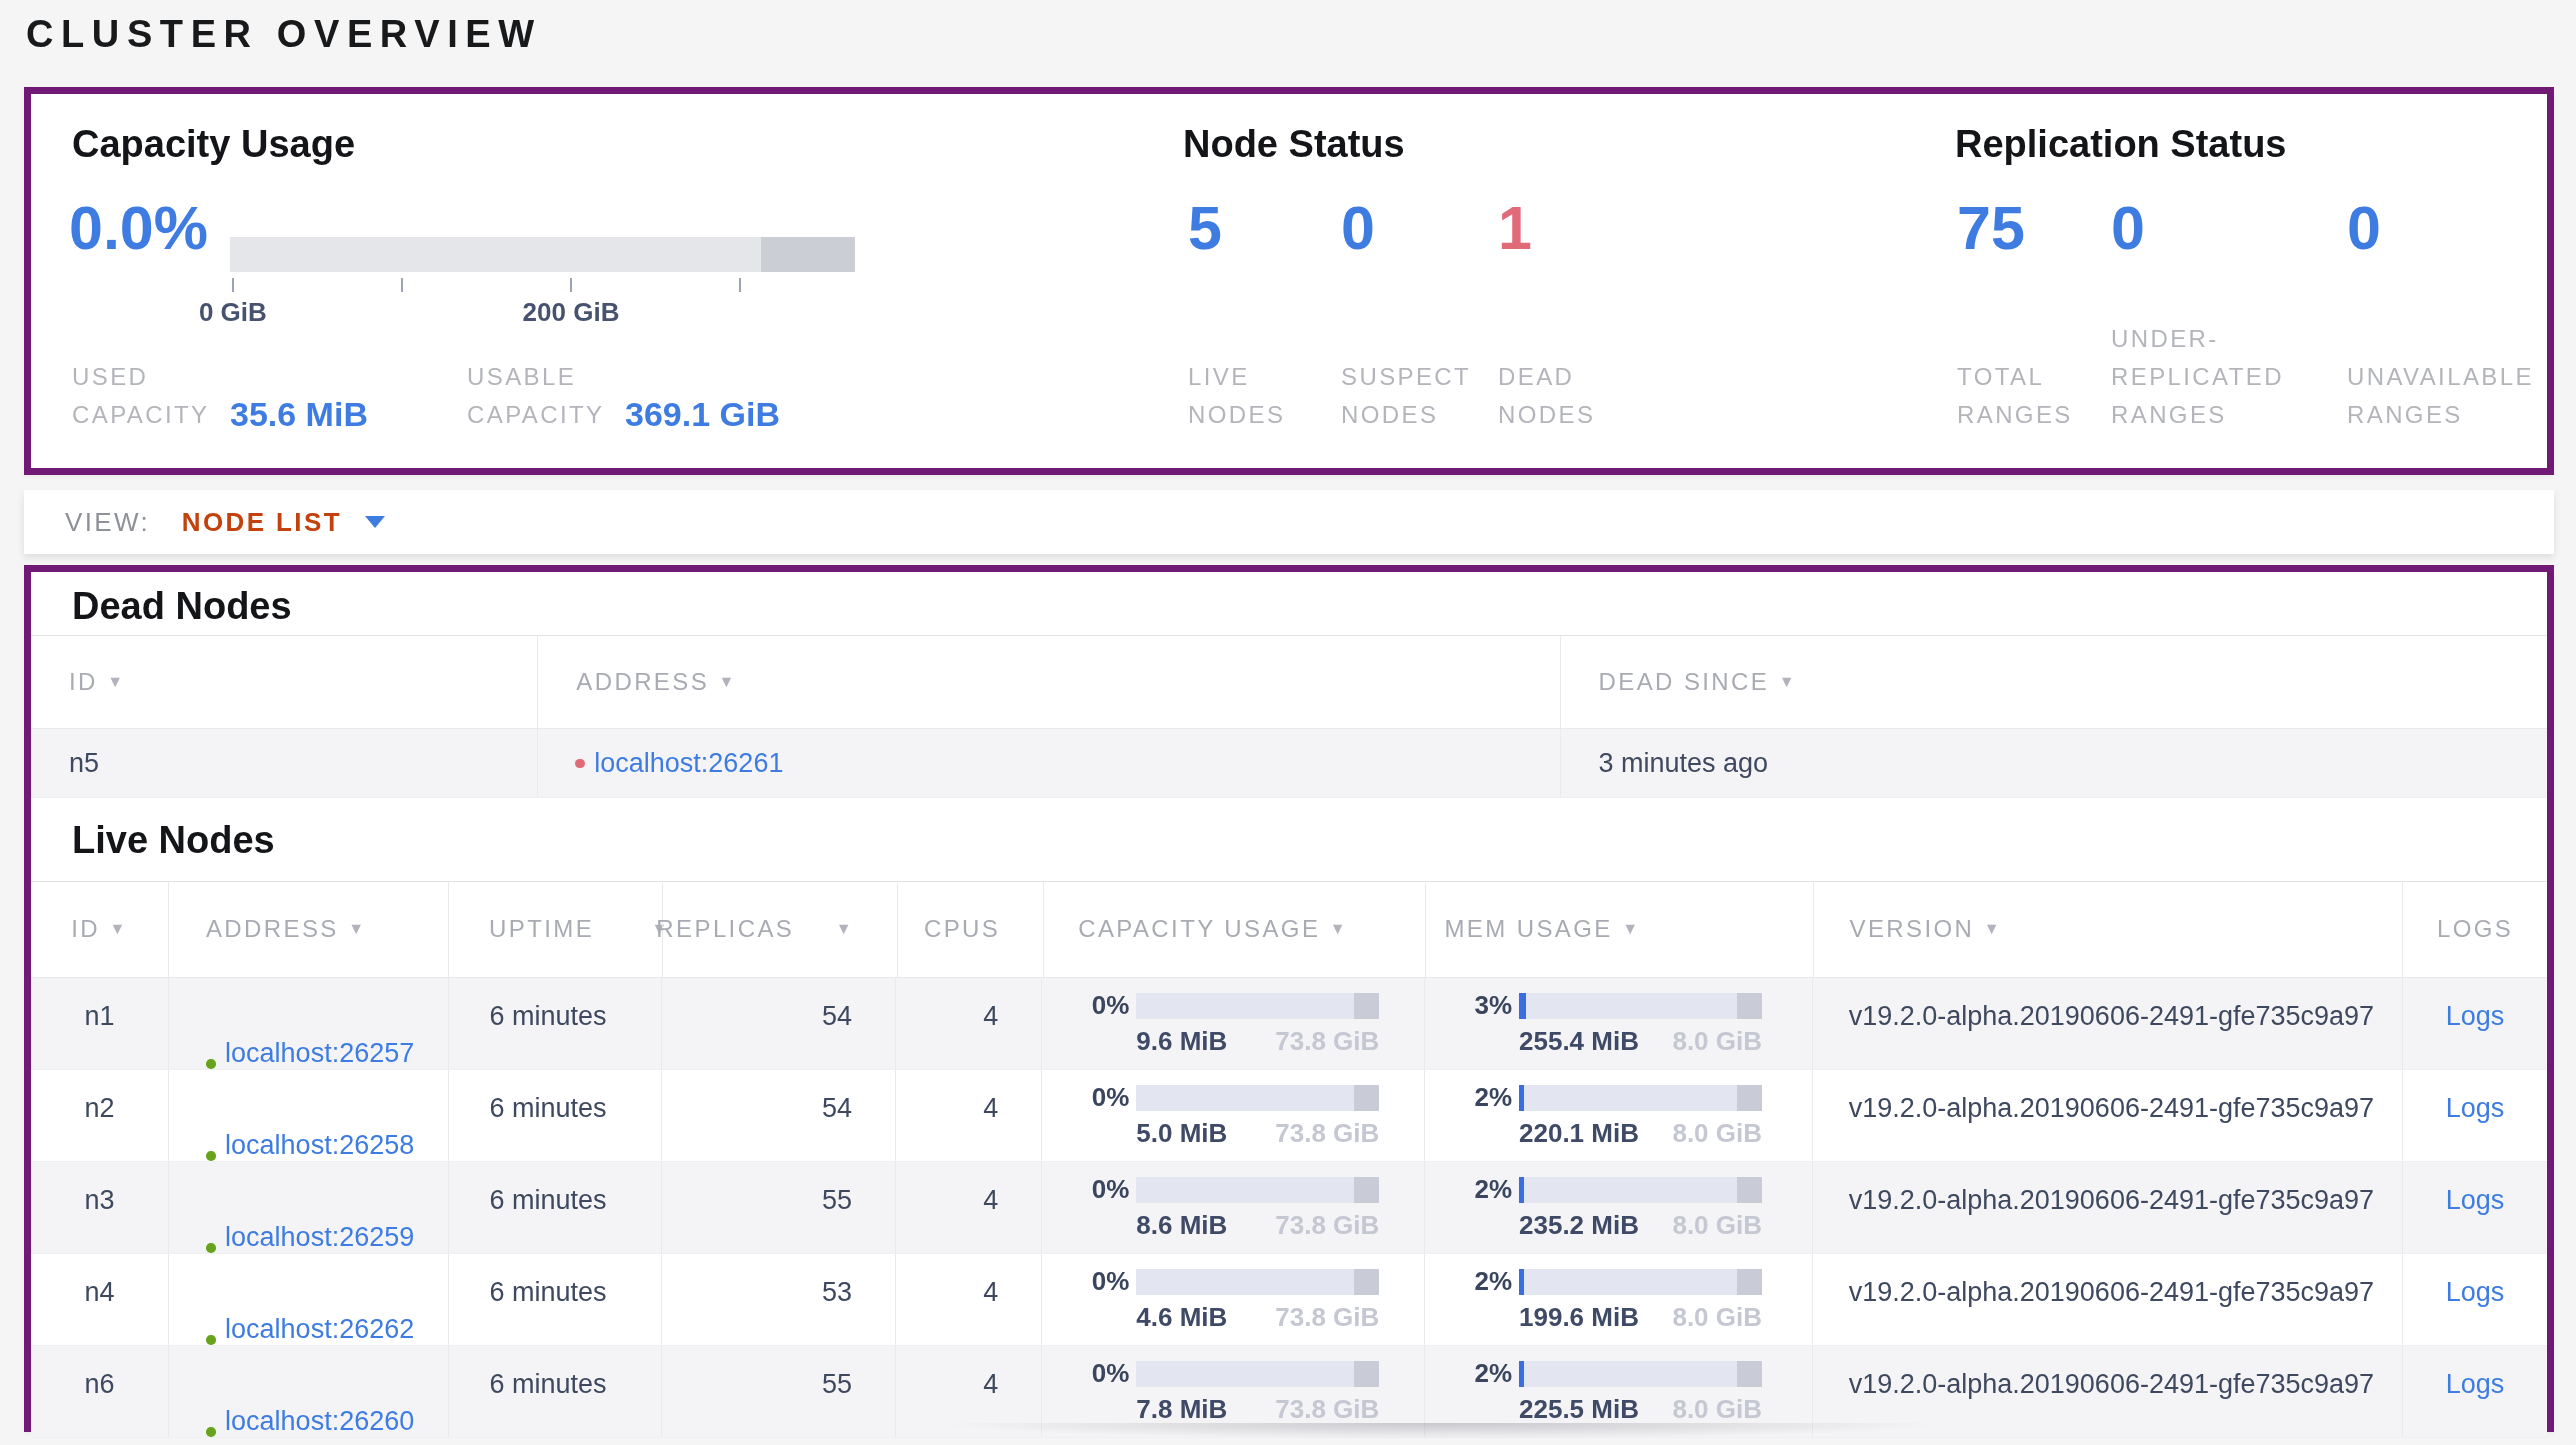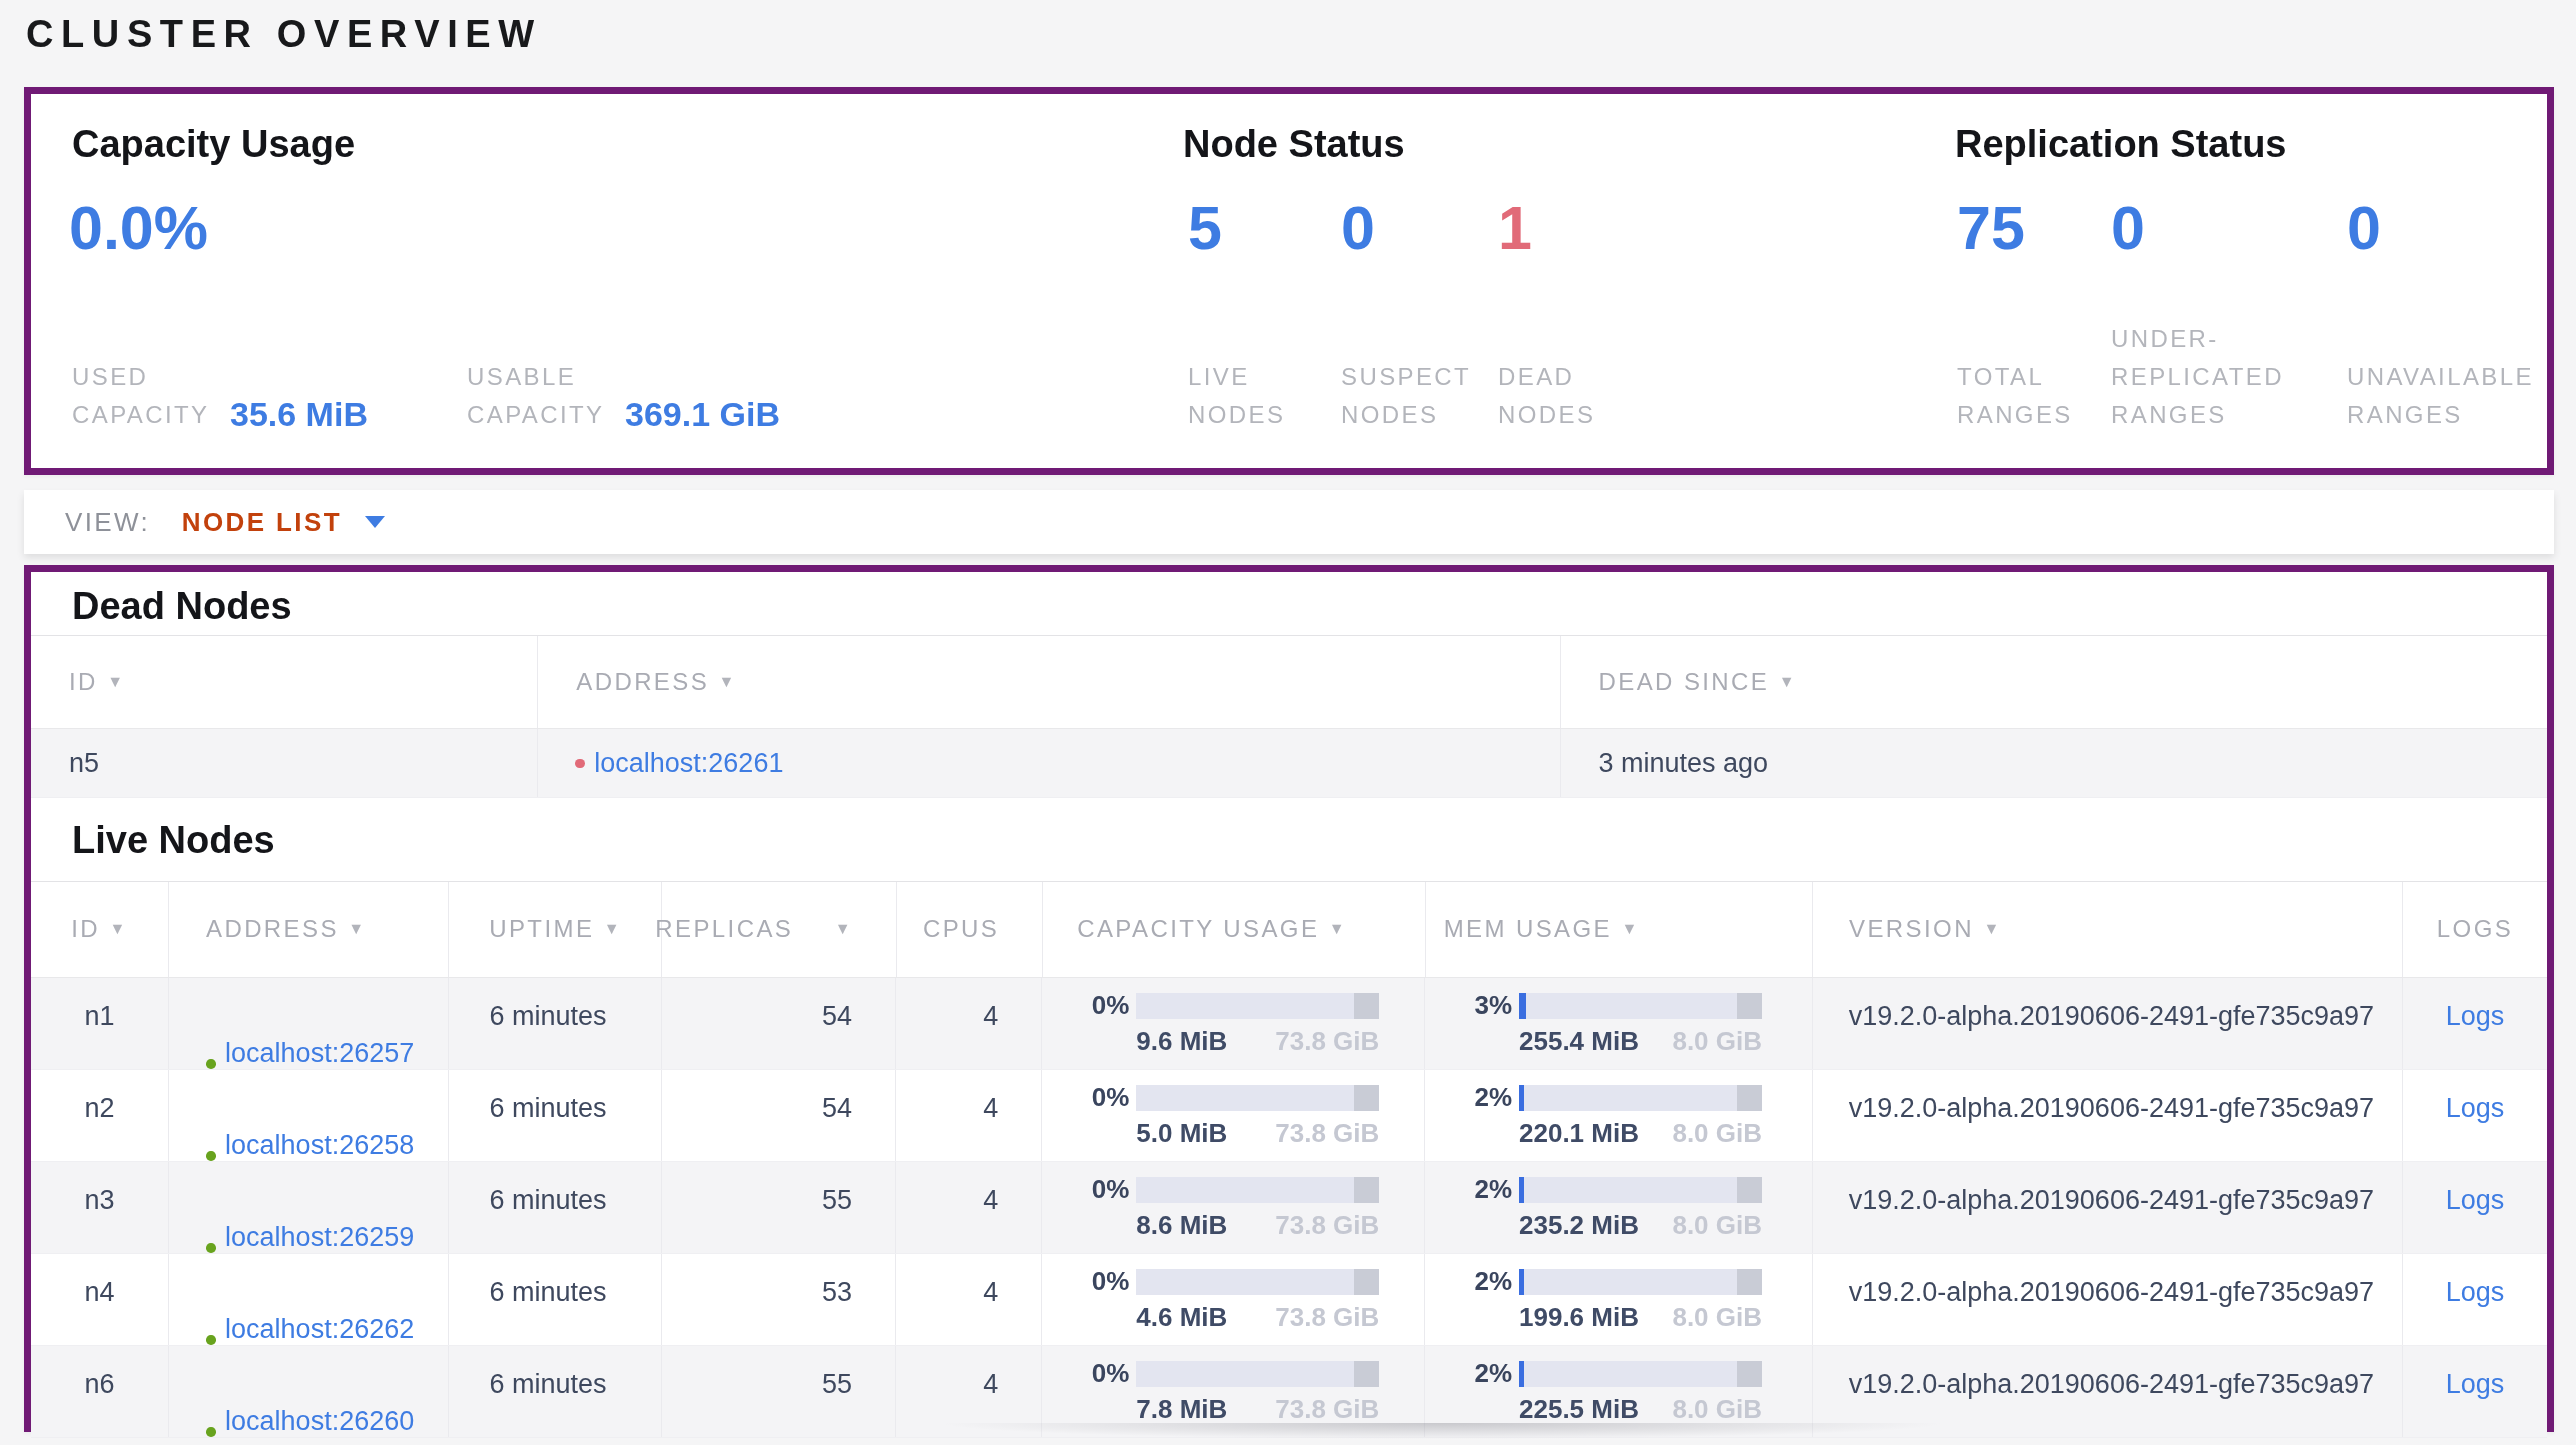--- a/index.html
+++ b/index.html
@@ -78,21 +78,21 @@
   .row.alt { background:#f4f4f6; }
 
   
   .dw-id { width:509px; } .dw-addr { width:1028px; } .dw-since { width:993px; }
   .dead-head { height:94px; }
   .dead-row { height:69px; }
   .dead-row .cell { font-size:27px; color:#3e485e; display:flex; align-items:center; }
   .pad40 { padding-left:38px; }
 
   
-  .cw-id { width:138px; } .cw-addr { width:282px; } .cw-up { width:214px; }
+  .cw-id { width:138px; } .cw-addr { width:282px; } .cw-up { width:214px;gap:48px; }
   .cw-rep { width:235px;gap:32px; } .cw-cpu { width:147px; } .cw-cap { width:385px; }
   .cw-mem { width:390px; } .cw-ver { width:594px; } .cw-logs { width:146px; }
   .live-head { height:97px; }
   .live-row { height:92px; }
   .cell { font-size:27px; color:#3e485e; }
   .c-top { padding-top:23px; }
   .t-center { justify-content:center; text-align:center; }
   .t-right { justify-content:flex-end; text-align:right; padding-right:43px; }
 
   .dot { width:9.5px; height:9.5px; border-radius:50%; display:inline-block; flex:none; }
@@ -128,20 +128,34 @@
 <body>
 
 <div class="page">
 
   <div class="page-title">CLUSTER OVERVIEW</div>
 
   <div class="card summary-card">
 
     <div class="sec-heading h-cap">Capacity Usage</div>
     <div class="big-num cap-pct">0.0%</div>
+    <div class="cap-bar-wrap">
+      <div class="cap-bar">
+        <div class="dark-seg"></div>
+        <div class="fill" style="width: 0%;"></div>
+      </div>
+      <div class="cap-axis">
+        <div class="tick" style="left:1.9px"></div>
+        <div class="tick" style="left:171px"></div>
+        <div class="tick" style="left:340px"></div>
+        <div class="tick" style="left:509px"></div>
+        <div class="tick-label" style="left:2.9px">0 GiB</div>
+        <div class="tick-label" style="left:341px">200 GiB</div>
+      </div>
+    </div>
     <div class="stat-label" style="left:41px">USED
 CAPACITY</div>
     <div class="cap-value" style="left:199px">35.6 MiB</div>
     <div class="stat-label" style="left:436px">USABLE
 CAPACITY</div>
     <div class="cap-value" style="left:594px">369.1 GiB</div>
 
     <div class="sec-heading h-nodes">Node Status</div>
     <div class="big-num" style="left:1157px">5</div>
     <div class="big-num" style="left:1310px">0</div>

